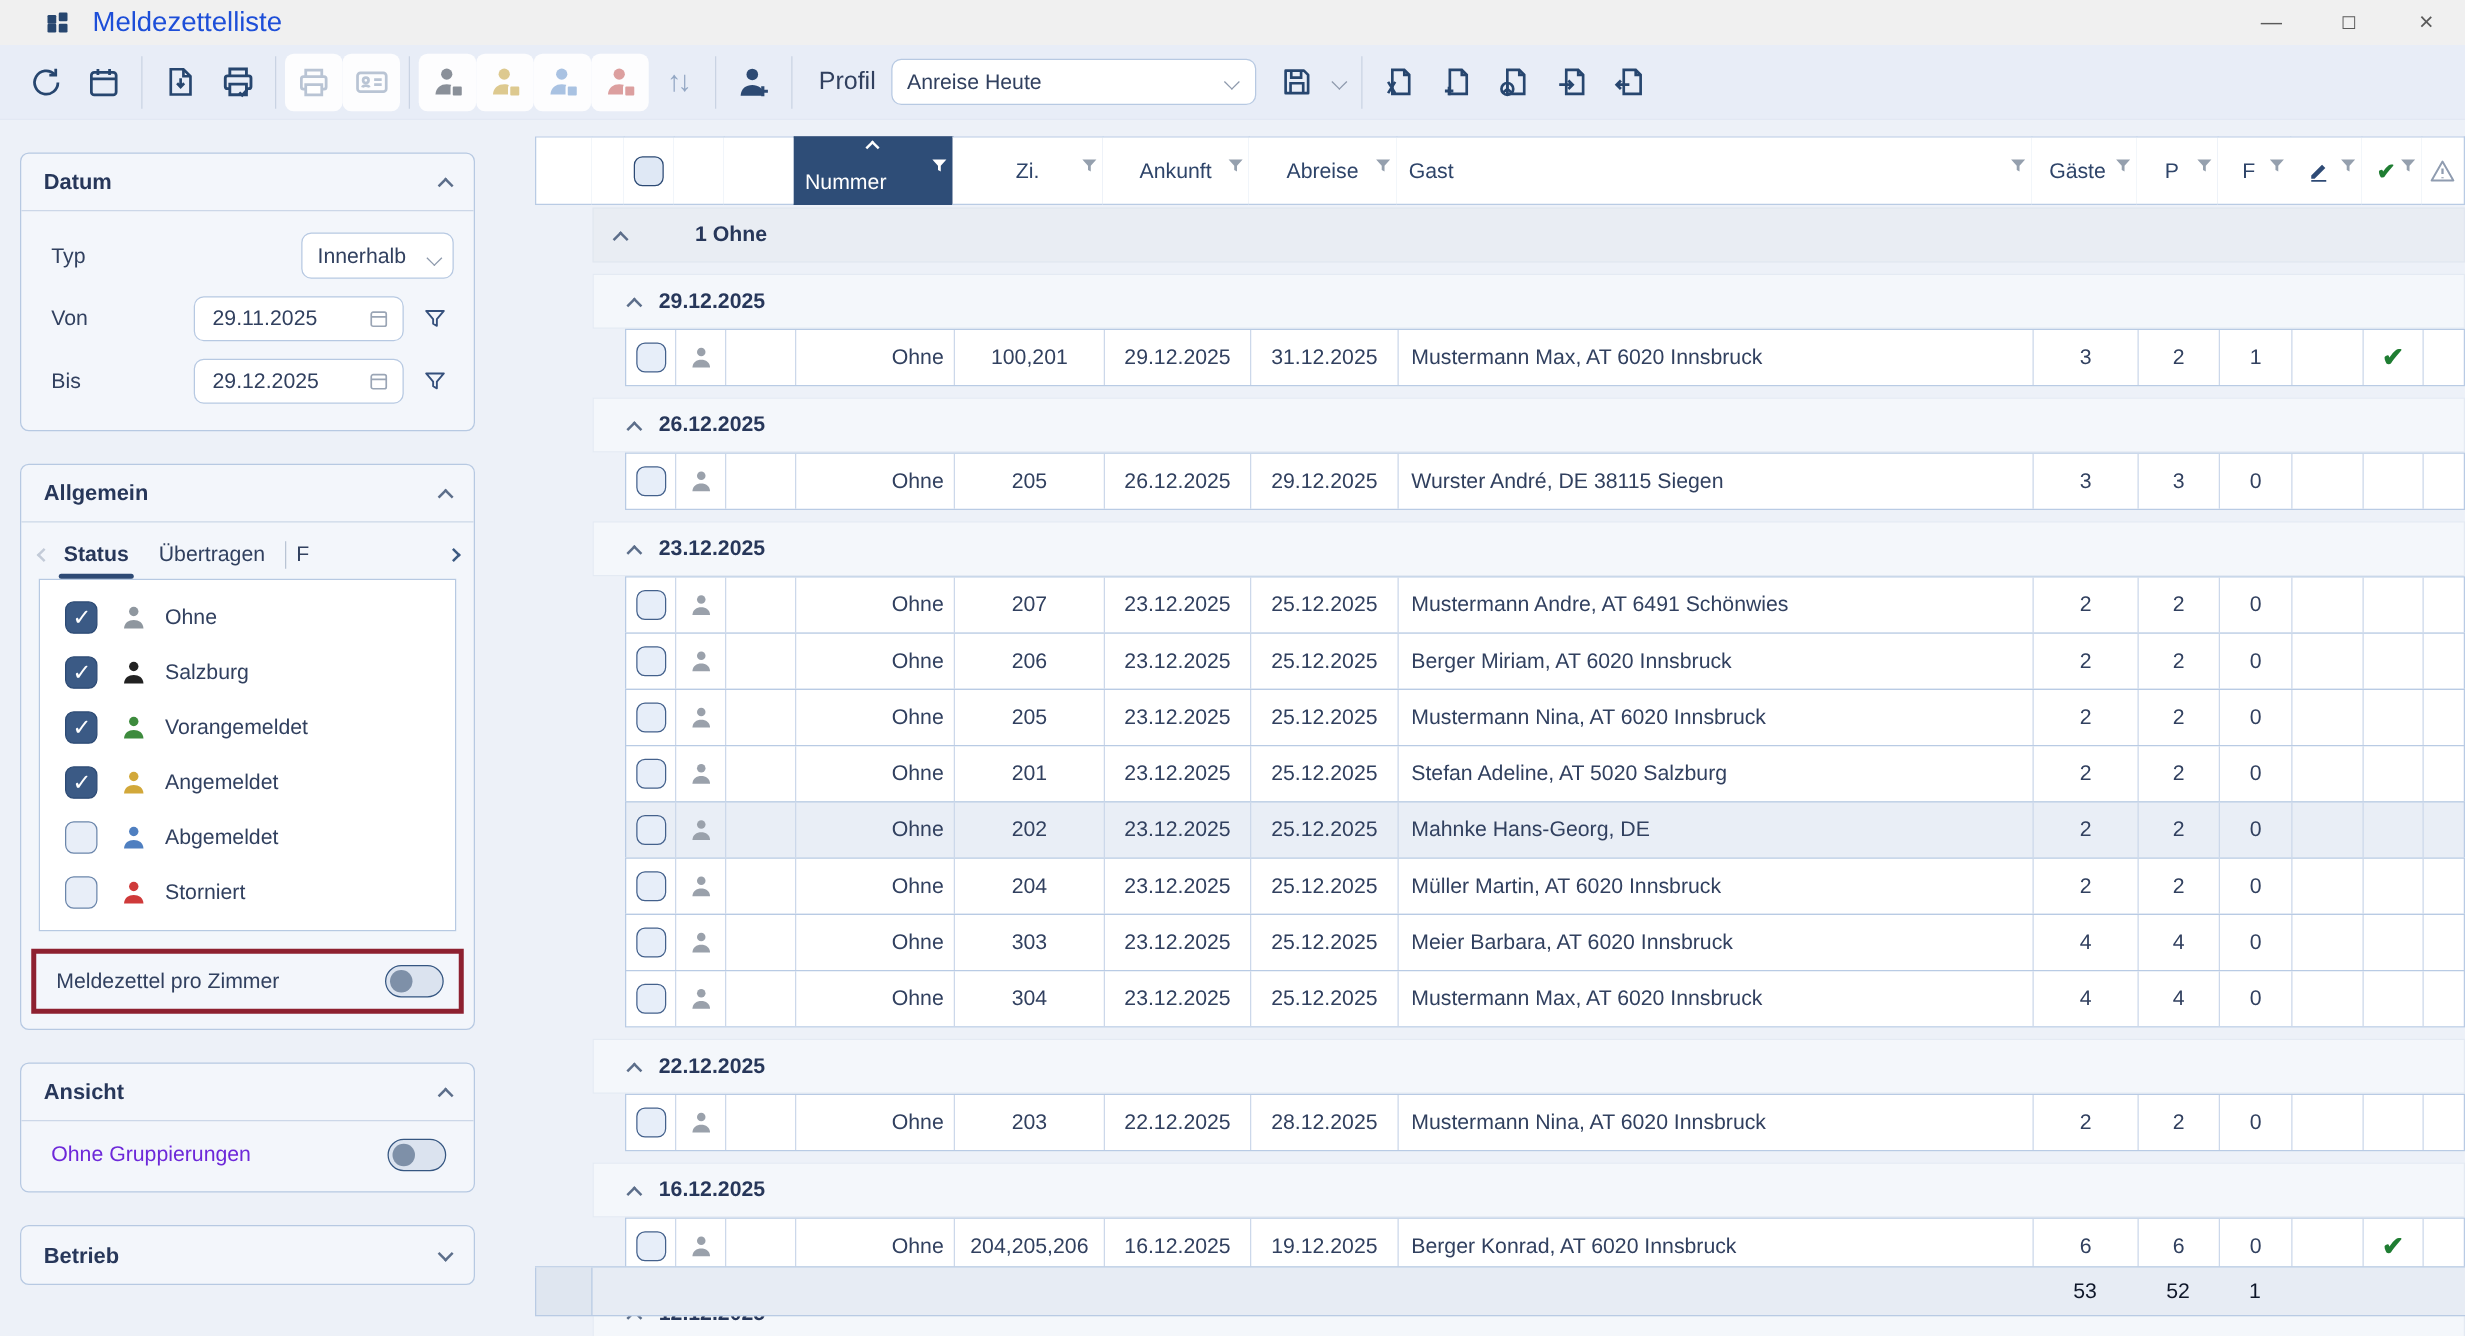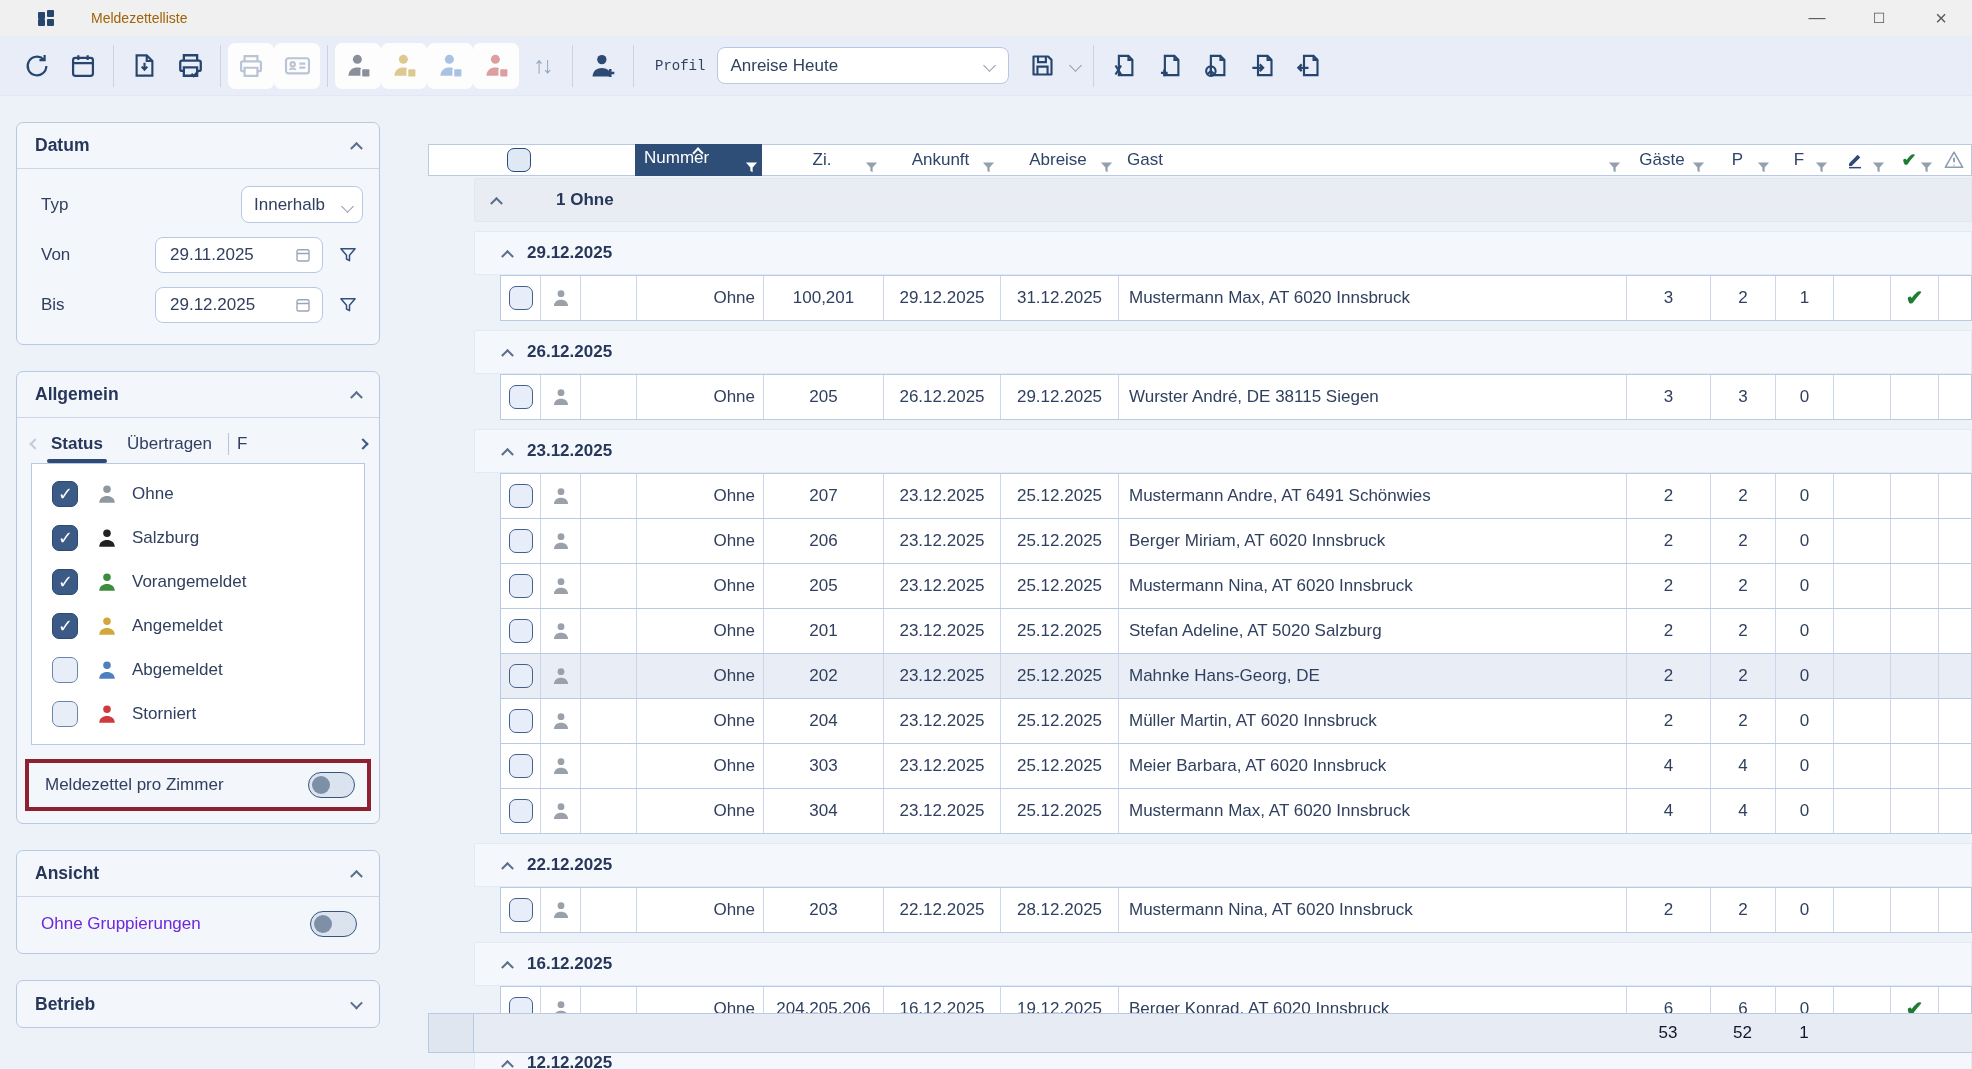--- a/index.html
+++ b/index.html
@@ -4,31 +4,31 @@
 <style>
   * { margin:0; padding:0; box-sizing:border-box; }
   html,body { width:1972px; height:1069px; overflow:hidden; }
   body { font-family:"Liberation Sans", sans-serif; background:#edf1f8; color:#31405f; }
 
   
   .titlebar { height:36px; background:#f0f0f0; display:flex; align-items:center; }
   .applogo { width:16px; height:16px; margin-left:38px; display:grid; grid-template-columns:7px 7px; grid-gap:2px; }
   .applogo span { width:7px; height:7px; background:#27466f; border-radius:1px; }
   .applogo span:nth-child(1){ border-radius:1px 1px 1px 1px; transform:translateY(2px);}
-  .titletext { margin-left:37px; font-size:14px; color:#a16207; }
+  .titletext { margin-left:20px; font-size:22px; color:#1d4ed8; }
   .wincontrols { margin-left:auto; display:flex; height:100%; }
   .wincontrols div { width:62px; height:100%; display:flex; align-items:center; justify-content:center; font-size:17px; color:#5a5a5a; }
 
   
   .toolbar { height:60px; background:#e8edf7; display:flex; align-items:center; padding:0 14px; border-bottom:1px solid #e2e8f3; }
   .tbtn { width:46px; height:46px; display:flex; align-items:center; justify-content:center; border-radius:7px; flex:none; }
   .tbtn.white { background:#fdfdfe; }
   .tsep { width:1px; height:42px; background:#c9d3e3; margin:0 7px; flex:none; }
   .updown { font-size:23px; color:#93a7c4; letter-spacing:-3px; font-weight:bold; }
-  .profil-label { font-size:14px; color:#31405f; margin:0 12px 0 14px;font-family:Liberation Mono, monospace; }
+  .profil-label { font-size:20px; color:#31405f; margin:0 12px 0 14px; }
   .selectbox { height:37px; background:#fff; border:1px solid #b7c9e2; border-radius:8px; display:flex; align-items:center; padding:0 12px; color:#31405f; font-size:17px; position:relative; }
   .profil-select { width:292px; }
   .chev { width:9px; height:9px; border-left:1.7px solid #8d99ac; border-bottom:1.7px solid #8d99ac; transform:rotate(-45deg); }
   .selectbox .chev { position:absolute; right:14px; top:13px; }
   .mini-chev { margin:0 6px; }
 
   
   .content { display:flex; height:973px; }
   .sidebar { width:364px; flex:none; margin:26px 48px 0 16px; }
 
@@ -68,21 +68,21 @@
   .redbox .lab { font-size:17px; color:#31405f; }
   .switch { width:47px; height:26px; border:1.5px solid #355681; border-radius:14px; background:#dbe3ef; display:flex; align-items:center; padding:0 2.5px; flex:none; }
   .knob { width:18px; height:18px; border-radius:50%; background:#7e90a8; }
   .togglerow { display:flex; align-items:center; justify-content:space-between; padding:14px 22px 16px 24px; }
   .togglerow .lab { font-size:17px; color:#6d28d9; }
 
   
   .main { flex:1; position:relative; margin-top:13px; overflow:hidden; }
   :root { --cols: 40px 40px 56px 127px 120px 117px 118px 508px 84px 65px 58px 57px 48px minmax(24px,1fr); }
 
-  .thead { display:grid; grid-template-columns:46px 26px var(--cols); height:32px;margin-top:35px; }
+  .thead { display:grid; grid-template-columns:46px 26px var(--cols); height:55px; }
   .thead .hc { background:#fff; border:1px solid #b9cbe4; border-left:none; position:relative; display:flex; align-items:center; justify-content:center; font-size:17px; color:#2e4469; }
   .thead .hc:first-child { border-left:1px solid #b9cbe4; }
   .thead .hc + .hc { margin-left:-1px; }
   .funnel { width:15px; height:15px; flex:none; }
   .hc .funnel { position:absolute; right:3px; top:15px; }
   .hc.dark { background:#2e4d77; border-color:#2e4d77; color:#fff; }
   .hc.dark .lbl { position:absolute; left:9px; bottom:7px; }
   .scaret { position:absolute; top:4px; left:50%; width:8px; height:8px; margin-left:-5px; border-left:2px solid #fff; border-top:2px solid #fff; transform:rotate(45deg); }
   .hc .hcb { width:24px; height:24px; border-radius:7px; background:#dfe8f5; border:1.7px solid #2c4a74; }
   .hc.left { justify-content:flex-start; padding-left:10px; }

